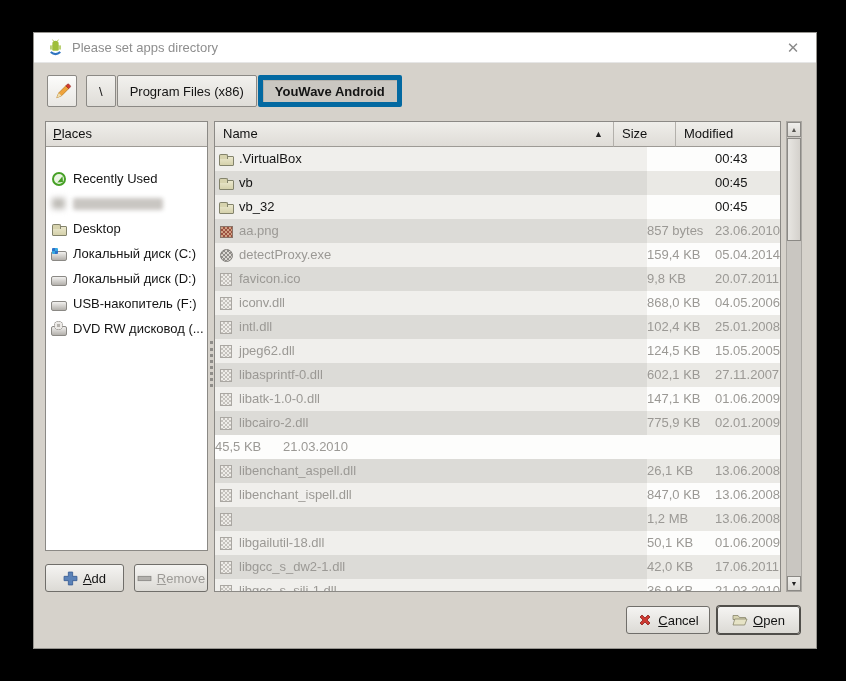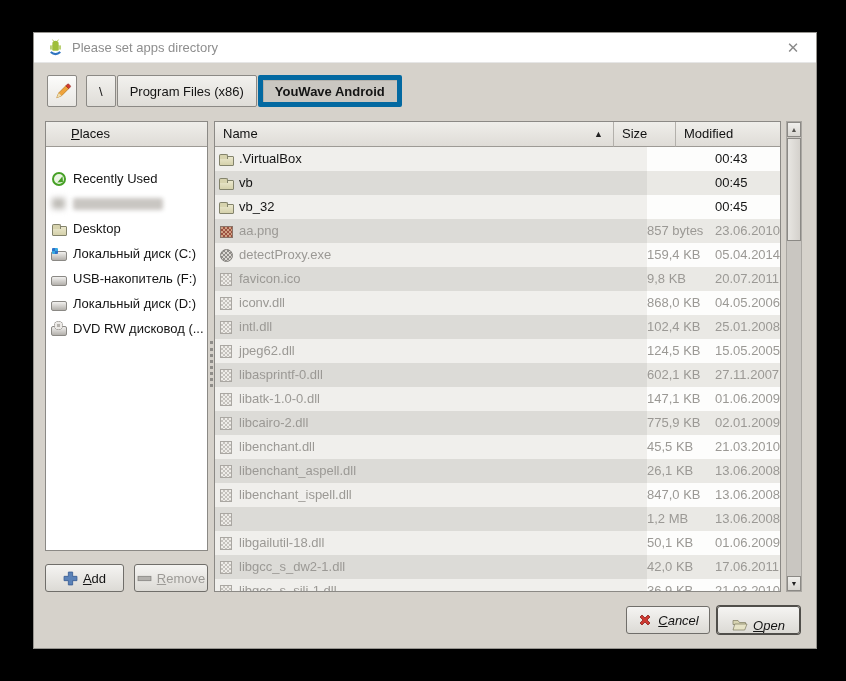--- a/index.html
+++ b/index.html
@@ -26,44 +26,44 @@
               justify-content:center; margin-right:9px; }
   .path-btn { min-width:18px; padding:0 12px; display:flex; align-items:center; justify-content:center;
               background:linear-gradient(#f2f1ee,#dfddd8); border:1px solid #8b8985; border-radius:2px;
               margin-right:1px; white-space:nowrap; }
   .path-btn[data-active="true"] { background:#cac7c1; font-weight:bold; border:5px solid #0369a1;
                                   box-shadow:inset 1px 1px 0 #b5b2ac; }
 
   
   .places-panel { position:absolute; left:11px; top:88px; width:163px; height:430px;
                   border:1px solid #8b8985; background:#ffffff; display:flex; flex-direction:column; }
-  .places-header { height:25px; line-height:24px; padding:0 25px; background:linear-gradient(#efeeea,#dfdcd7);
+  .places-header { height:25px; line-height:24px; padding:0 7px; background:linear-gradient(#efeeea,#dfdcd7);
                    border-bottom:1px solid #9d9a95; color:#111; }
   .places-list { flex:1; overflow:hidden; padding-top:19px; }
   .place { height:25px; display:flex; align-items:center; gap:6px; padding-left:5px; }
   .place-label { white-space:nowrap; overflow:hidden; }
   .place[data-redacted="true"] .place-label { width:90px; height:12px; background:#c9c6c2;
                                               border-radius:2px; filter:blur(2px); }
   .place[data-redacted="true"] .icon { filter:blur(2px); }
 
   .paned-grip { position:absolute; left:176px; top:308px; height:46px; width:3px;
                 border-left:3px dotted #8f8d89; }
 
   
   .btn { display:flex; align-items:center; justify-content:center; gap:5px;
          background:linear-gradient(#f5f4f2,#dcdad5); border:1px solid #706e6a; border-radius:3px;
          height:28px; white-space:nowrap; }
   .btn.disabled { color:#9c9a96; }
   .btn.default { border:1px solid #504e4a; box-shadow:0 0 0 1px #504e4a; }
 
   .add-btn { position:absolute; left:11px; top:531px; width:79px; }
   .remove-btn { position:absolute; left:100px; top:531px; width:74px; }
-  .action-row { position:absolute; right:16px; top:573px; display:flex; gap:7px;font-style:italic; }
+  .action-row { position:absolute; right:16px; top:573px; display:flex; gap:7px; }
   .cancel-btn { width:84px; }
-  .open-btn { width:83px;align-items:flex-end; }
+  .open-btn { width:83px; }
 
   
   .file-panel { position:absolute; left:180px; top:88px; width:567px; height:471px;
                 border:1px solid #8b8985; background:#fff; display:flex; flex-direction:column; }
   .file-header { display:flex; height:25px; flex:none; }
   .hcell { background:linear-gradient(#efeeea,#dfdcd7); border-right:1px solid #b3b0ab;
            border-bottom:1px solid #9d9a95; line-height:24px; padding:0 8px; color:#111;
            display:flex; align-items:center; }
   .hcell.h-name { width:399px;align-items:flex-end; }
   .hcell.h-size { width:62px; }
@@ -186,26 +186,26 @@
           <span class="place-label">Desktop</span>
         </div>
 
         <div class="place" data-redacted="false">
           <span class="icon" data-icon="disk-windows-icon"></span>
           <span class="place-label">Локальный диск (C:)</span>
         </div>
 
         <div class="place" data-redacted="false">
           <span class="icon" data-icon="disk-icon"></span>
+          <span class="place-label">Локальный диск (D:)</span>
+        </div>
+
+        <div class="place" data-redacted="false">
+          <span class="icon" data-icon="disk-icon"></span>
           <span class="place-label">USB-накопитель (F:)</span>
-        </div>
-
-        <div class="place" data-redacted="false">
-          <span class="icon" data-icon="disk-icon"></span>
-          <span class="place-label">Локальный диск (D:)</span>
         </div>
 
         <div class="place" data-redacted="false">
           <span class="icon" data-icon="dvd-icon"></span>
           <span class="place-label">DVD RW дисковод (...</span>
         </div>
 
     </div>
   </div>
   <div class="paned-grip"></div>
@@ -340,24 +340,20 @@
         <div class="file-row" data-disabled="true">
           <div class="cell name-cell">
             <span class="icon" data-icon="binary-icon"></span>
             <span>libcairo-2.dll</span>
           </div>
           <div class="cell size-cell">775,9 KB</div>
           <div class="cell mod-cell">02.01.2009</div>
         </div>
 
         <div class="file-row" data-disabled="true">
-          <div class="cell name-cell">
-            <span class="icon" data-icon="binary-icon"></span>
-            <span>libenchant.dll</span>
-          </div>
           <div class="cell size-cell">45,5 KB</div>
           <div class="cell mod-cell">21.03.2010</div>
         </div>
 
         <div class="file-row" data-disabled="true">
           <div class="cell name-cell">
             <span class="icon" data-icon="binary-icon"></span>
             <span>libenchant_aspell.dll</span>
           </div>
           <div class="cell size-cell">26,1 KB</div>

